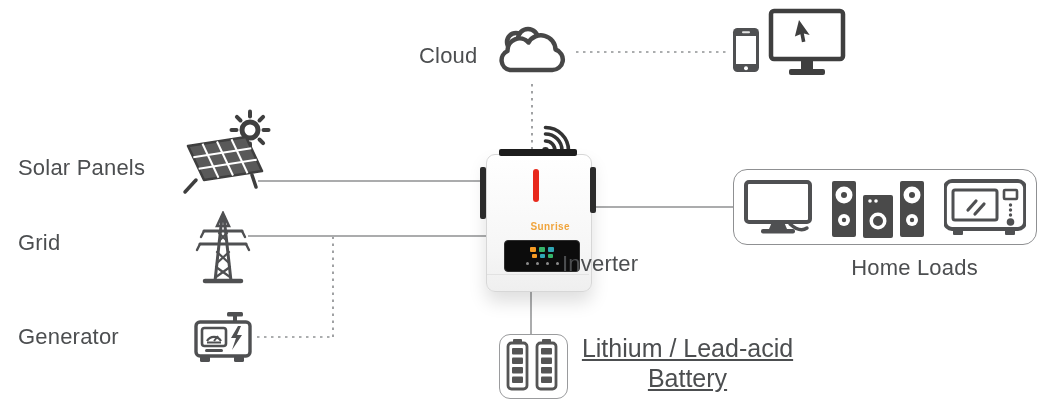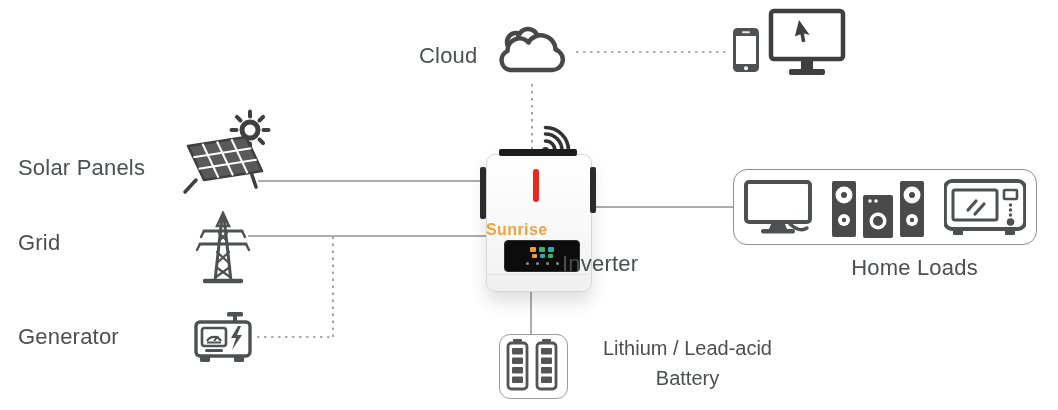--- a/index.html
+++ b/index.html
@@ -18,35 +18,35 @@
   
   .inv-body{
     position:absolute;left:486px;top:154px;width:104px;height:136px;
     background:linear-gradient(180deg,#ffffff 0%,#f6f6f6 70%,#efefef 100%);
     border:1px solid #d7d7d7;border-radius:9px;
     box-shadow:0 10px 18px rgba(0,0,0,.13);
   }
   .inv-topbar{position:absolute;left:499px;top:149px;width:78px;height:7px;background:#1d1d1d;border-radius:2px;}
   .inv-rail{position:absolute;width:6px;background:#2b2b2b;border-radius:2px;}
   .inv-led{position:absolute;left:533px;top:169px;width:6px;height:33px;background:#e8291c;border-radius:3px;}
-  .inv-brand{position:absolute;left:486px;top:221px;width:84px;text-align:left;
-    font-size:16px;font-weight:bold;color:#f0a43c;letter-spacing:.4px;filter:blur(.4px);}
+  .inv-brand{position:absolute;left:486px;top:221px;width:84px;text-align:right;
+    font-size:10px;font-weight:bold;color:#f0a43c;letter-spacing:.4px;filter:blur(.4px);}
   .inv-display{position:absolute;left:504px;top:240px;width:74px;height:30px;background:#0c0c0c;
     border:1px solid #2e2e2e;border-radius:4px;display:flex;flex-direction:column;align-items:center;justify-content:center;gap:2px;}
   .seg-row{display:flex;gap:3px;}
   .seg{width:6px;height:5px;border-radius:1px;}
   .btn-row{display:flex;gap:7px;margin-top:2px;}
   .btn-dot{width:3px;height:3px;border-radius:50%;background:#8a8a8a;}
   .inv-seam{position:absolute;left:487px;top:274px;width:102px;height:1px;background:#e2e2e2;}
   .loads-box{position:absolute;left:733px;top:169px;width:302px;height:74px;background:#fff;
     border:1.6px solid #8f9092;border-radius:14px;}
   .batt-box{position:absolute;left:499px;top:334px;width:67px;height:63px;background:#fff;
     border:1.6px solid #9a9b9d;border-radius:11px;}
   .batt-label{position:absolute;left:570px;top:334px;width:235px;text-align:center;
-    color:#4c4e50;font-size:20px;line-height:29.5px;}
+    color:#4c4e50;font-size:25px;line-height:29.5px;text-decoration:underline;}
 </style>
 </head>
 <body>
 
 <div class="canvas">
 
   <svg class="connectors" width="1058" height="410">
     <line class="solid-line" x1="258" y1="181" x2="487" y2="181"></line>
     <line class="solid-line" x1="248" y1="236" x2="487" y2="236"></line>
     <line class="dash-line" x1="257" y1="337" x2="333" y2="337"></line>

